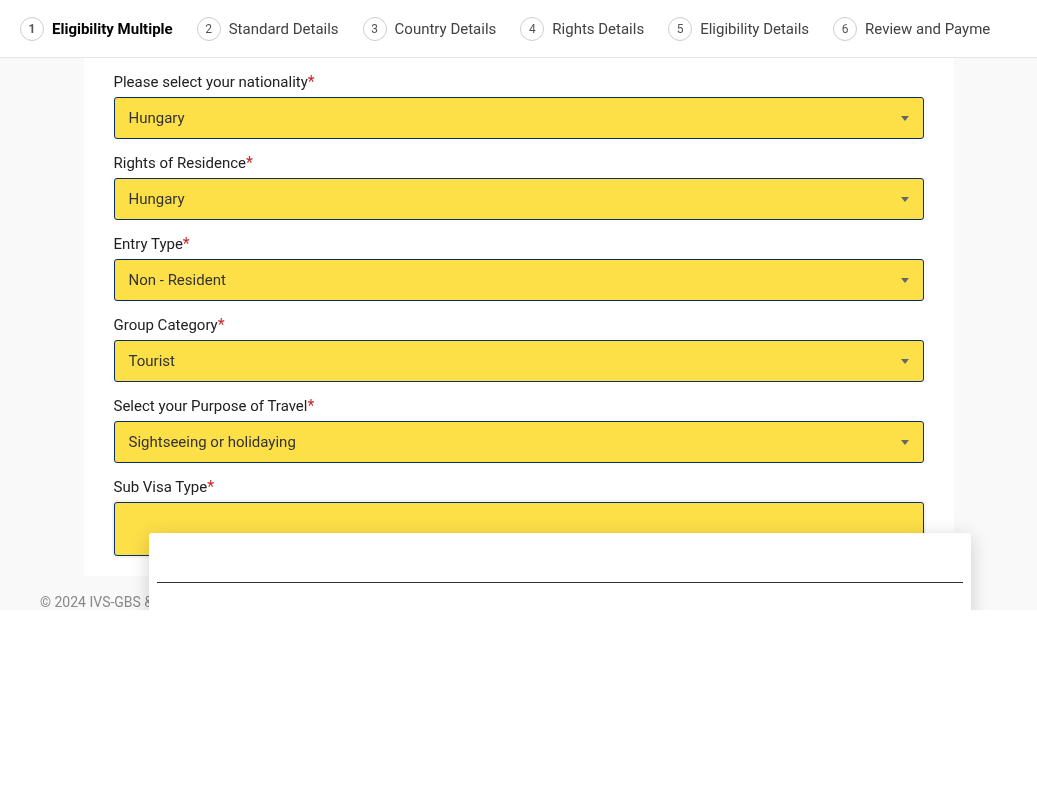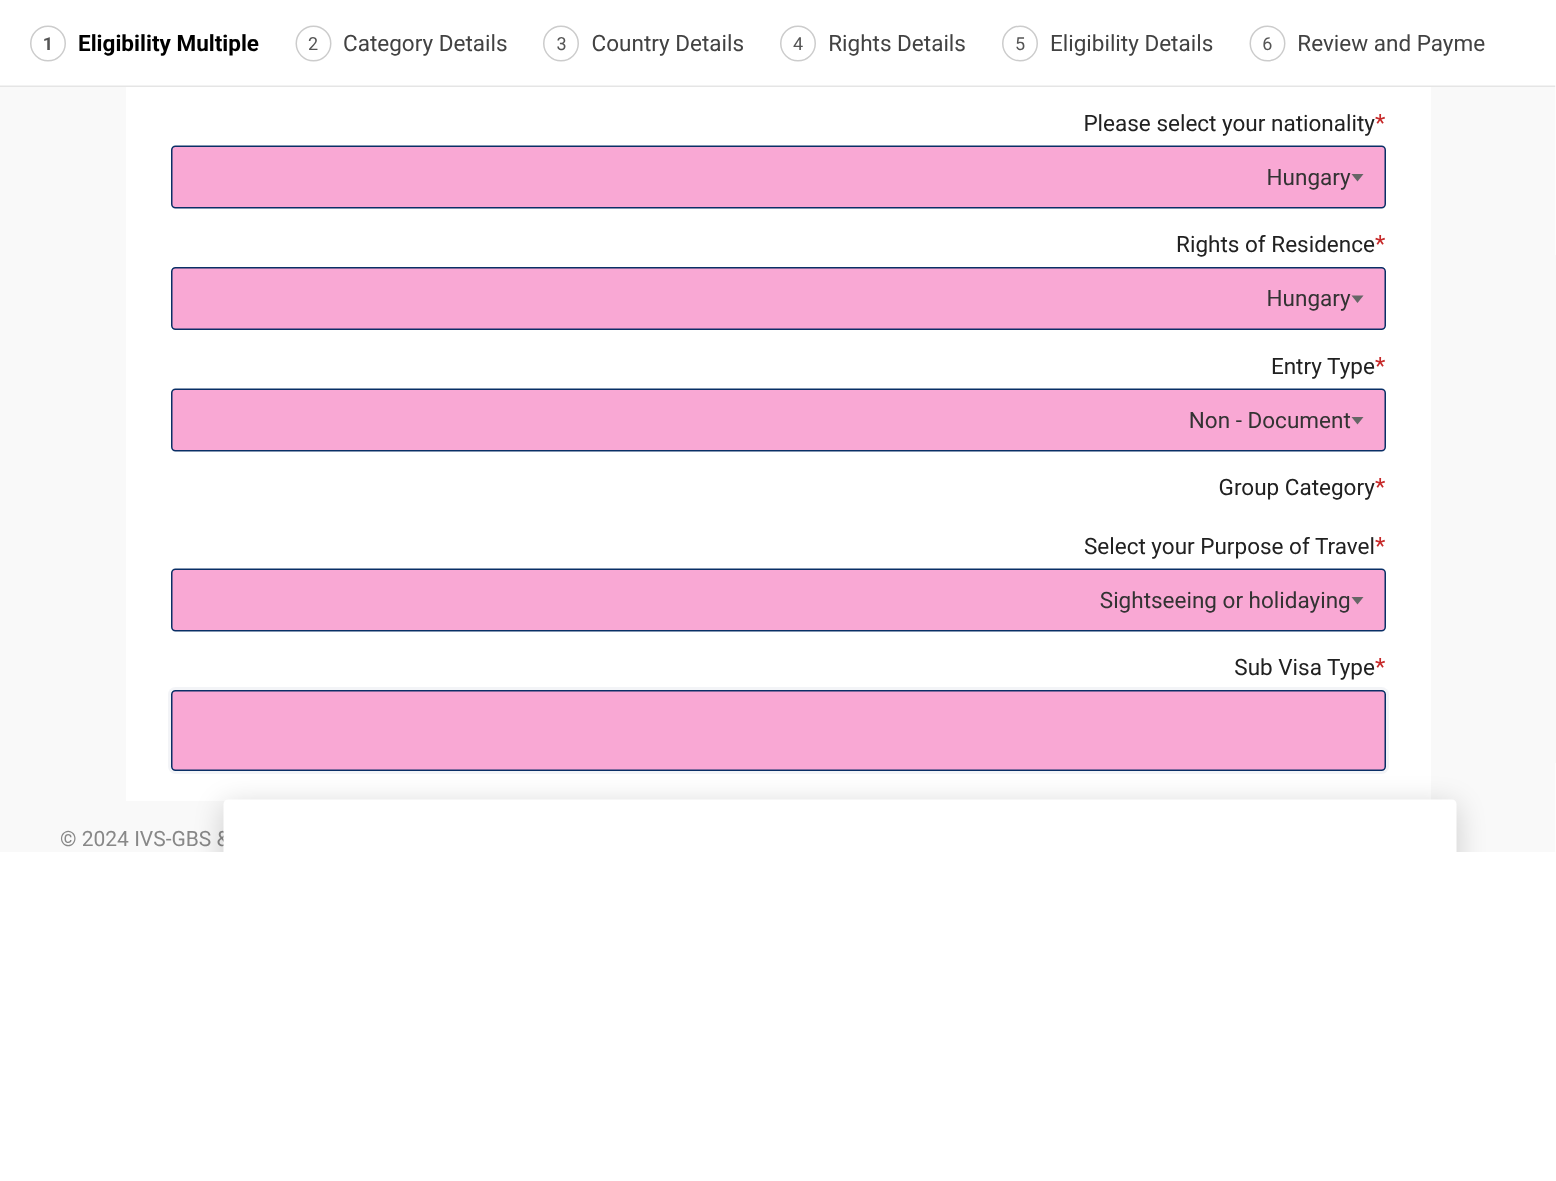--- a/index.html
+++ b/index.html
@@ -55,39 +55,38 @@
       padding: 0;
     }
     .form-area {
       max-width: 870px;
       margin: 0 auto;
       padding: 0 30px 20px 30px;
       background: #fff;
     }
     .form-group {
       padding-top: 14px;
-      text-align: right;
     }
     .form-label {
       font-size: 15px;
       color: #212121;
       display: inline-block;
       margin-bottom: 6px;
     }
     .req {
       color: #c62828;
       font-size: 16px;
     }
     .select-box {
       position: relative;
       width: 100%;
       height: 42px;
       border: 1.5px solid #0a2f66;
       border-radius: 3px;
-      background: #f9a8d4;
+      background: #fde047;
       display: flex;
       align-items: center;
       padding: 0 14px;
       cursor: pointer;
     }
     .select-box.open {
       box-shadow: 0 0 0 2px rgba(10,47,102,0.05);
     }
     .select-value {
       flex: 1;
@@ -140,21 +139,21 @@
 
 <div class="page-wrapper">
 
   <div class="tab-bar">
     <div class="tab-item active">
       <span class="step-num">1</span>
       <span>Eligibility Multiple</span>
     </div>
     <div class="tab-item">
       <span class="step-num">2</span>
-      <span>Category Details</span>
+      <span>Standard Details</span>
     </div>
     <div class="tab-item">
       <span class="step-num">3</span>
       <span>Country Details</span>
     </div>
     <div class="tab-item">
       <span class="step-num">4</span>
       <span>Rights Details</span>
     </div>
     <div class="tab-item">
@@ -188,29 +187,33 @@
           <span class="select-value">Hungary</span>
           <span class="chevron-down"></span>
         </div>
       </div>
 
       <div class="form-group">
         <label class="form-label">
           <span>Entry Type</span><span class="req">*</span>
         </label>
         <div class="select-box">
-          <span class="select-value">Non - Document</span>
+          <span class="select-value">Non - Resident</span>
           <span class="chevron-down"></span>
         </div>
       </div>
 
       <div class="form-group">
         <label class="form-label">
           <span>Group Category</span><span class="req">*</span>
         </label>
+        <div class="select-box">
+          <span class="select-value">Tourist</span>
+          <span class="chevron-down"></span>
+        </div>
       </div>
 
       <div class="form-group">
         <label class="form-label">
           <span>Select your Purpose of Travel</span><span class="req">*</span>
         </label>
         <div class="select-box">
           <span class="select-value">Sightseeing or holidaying</span>
           <span class="chevron-down"></span>
         </div>

